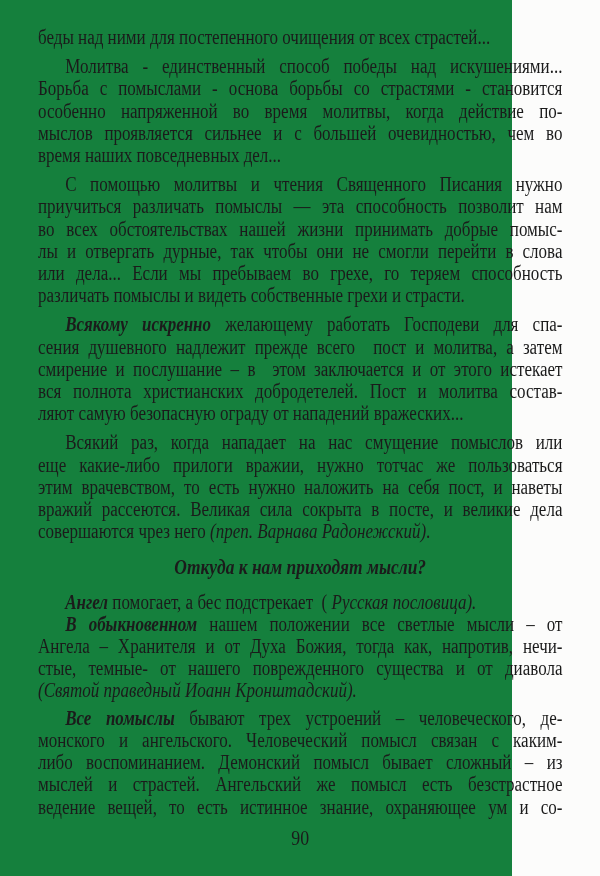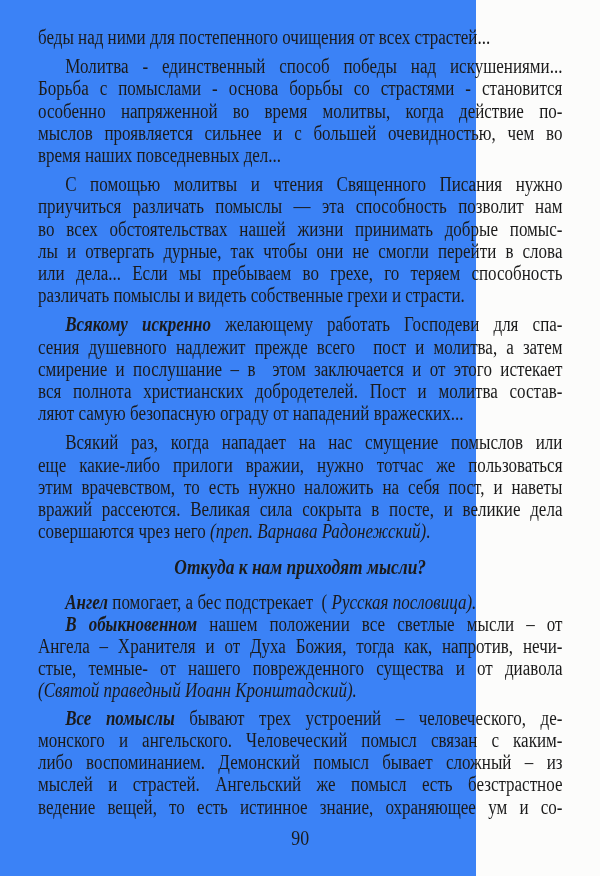--- a/index.html
+++ b/index.html
@@ -2,22 +2,22 @@
 <html><head>
 <meta charset="utf-8">
 <style>
   html,body{margin:0;padding:0;}
   body{
     width:600px;height:876px;overflow:hidden;
     background:#fcfcfb;
     font-family:"Liberation Serif","DejaVu Serif",serif;
   }
   .page{
-    position:relative;width:476px;height:876px;
-    background:#3b82f6;color:#1b1b1b;text-decoration:underline;
+    position:relative;width:512px;height:876px;
+    background:#15803d;color:#1b1b1b;text-decoration:underline;
   }
   
   .column{
     position:absolute;left:38px;top:26px;width:617px;
     transform:scaleX(0.85);transform-origin:0 0;
   }
   .para{margin:0;}
   .line{
     font-size:20px;line-height:22.2px;
     text-align:justify;text-align-last:justify;text-justify:inter-word;

